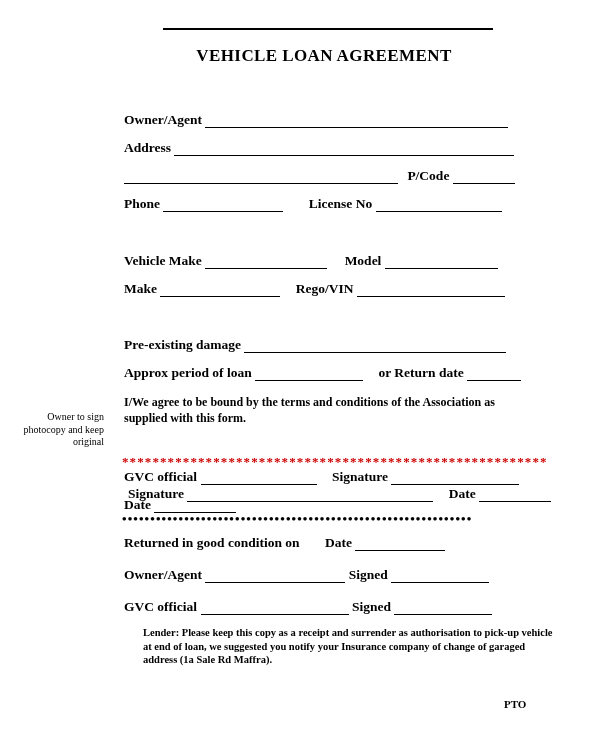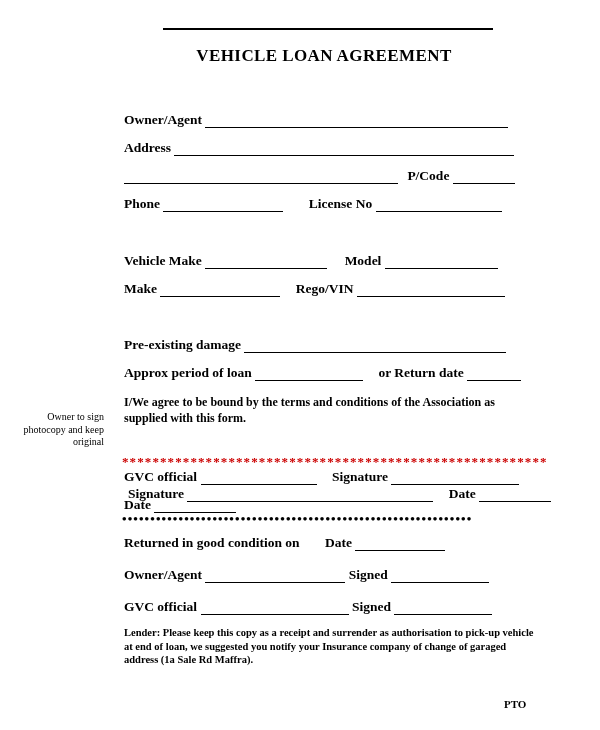--- a/index.html
+++ b/index.html
@@ -104,20 +104,21 @@
     overflow: hidden;
     width: 434px;
   }
 
   .footnote {
     position: absolute;
     font-size: 10.5px;
     font-weight: bold;
     line-height: 1.3;
     width: 418px;
+    margin-left: 19px;
   }
   .pto {
     position: absolute;
     font-size: 11px;
     font-weight: bold;
   }
 </style>
 </head>
 <body>
 

